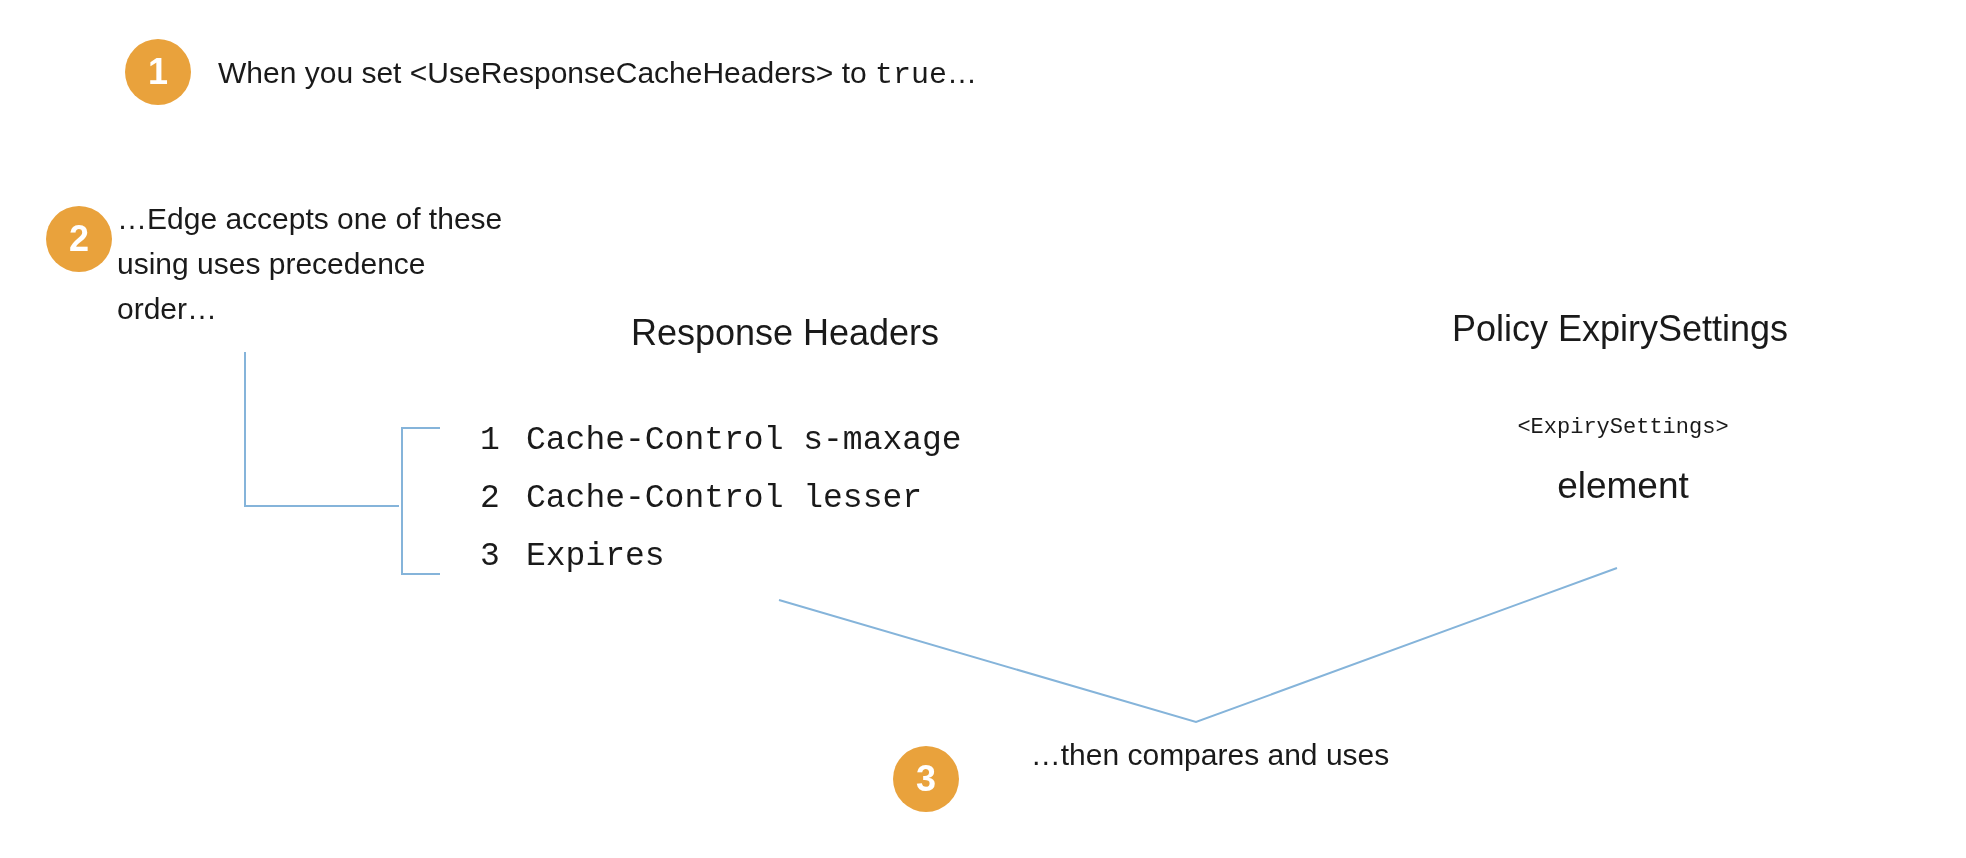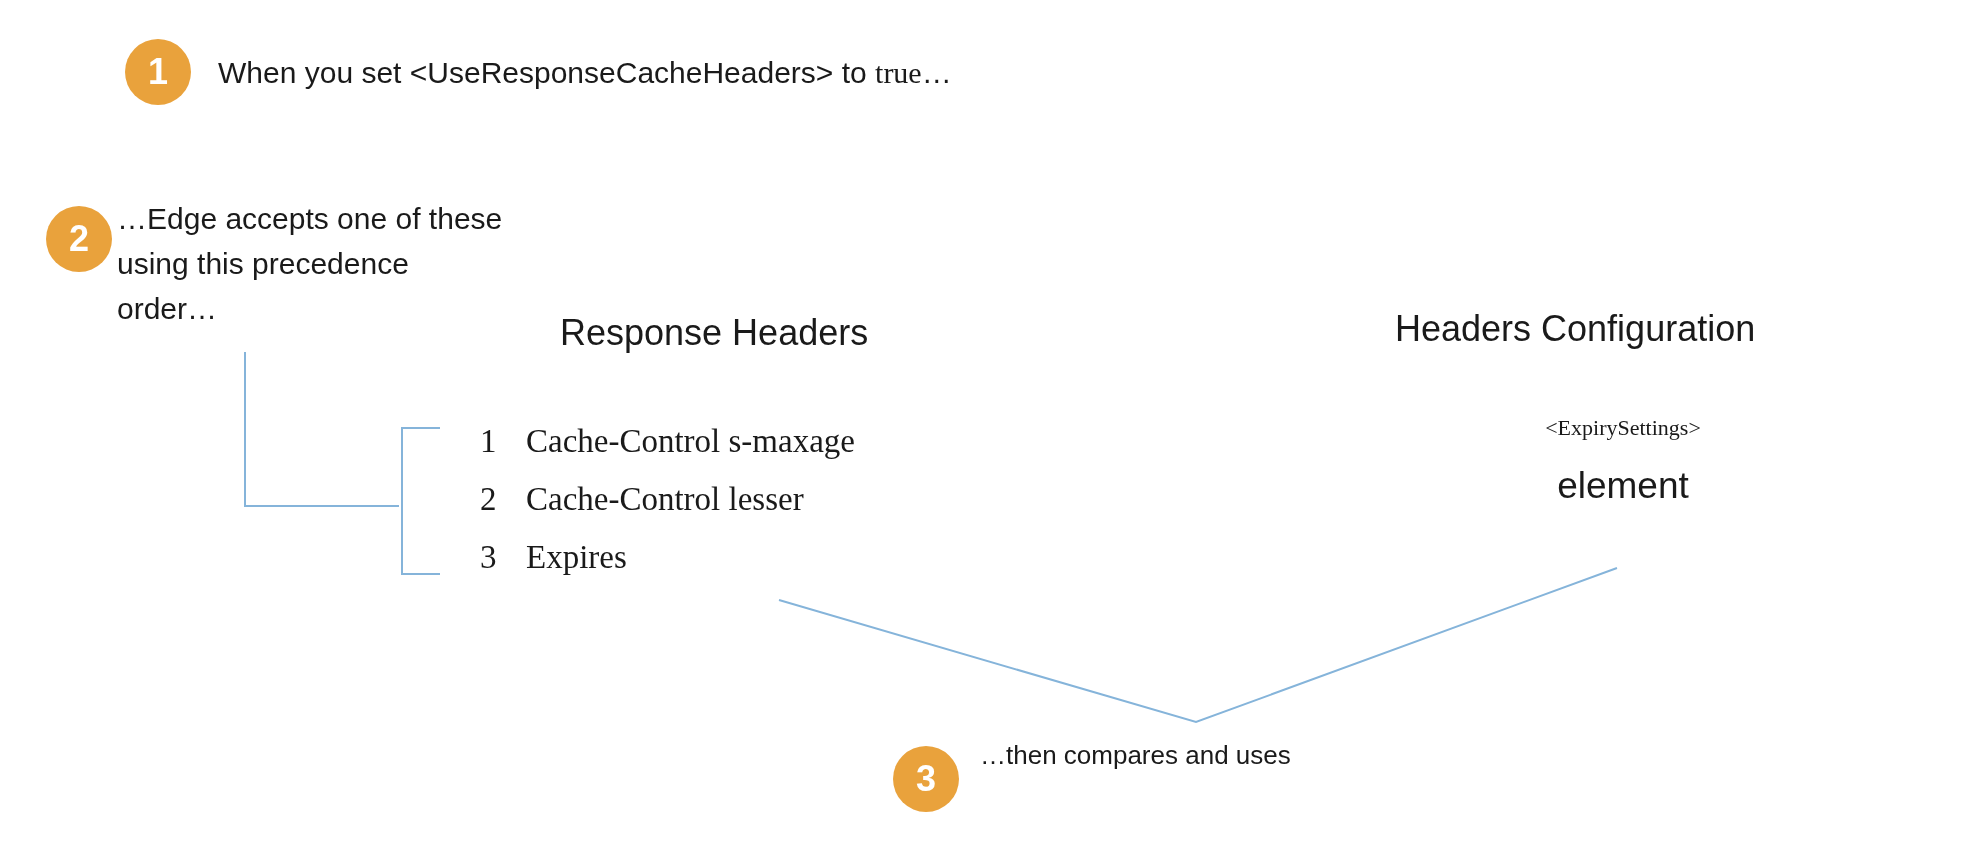--- a/index.html
+++ b/index.html
@@ -22,41 +22,41 @@
     border-radius: 50%;
     background: var(--accent-orange, #e9a23c);
     color: #ffffff;
     display: flex;
     align-items: center;
     justify-content: center;
     font-size: 36px;
     font-weight: bold;
     line-height: 1;
   }
-  .mono { font-family: Liberation Serif, serif; }
+  .mono { font-family: Liberation Mono, monospace; }
   .step1-text {
     position: absolute;
     left: 218px;
     top: 51px;
     font-size: 30px;
     line-height: 44px;
     white-space: nowrap;
   }
   .step1-text .mono { font-size: 30px; }
   .step2-text {
     position: absolute;
     left: 117px;
     top: 196px;
     font-size: 30px;
     line-height: 45px;
   }
   .heading {
     position: absolute;
     width: 450px;
-    text-align: left;
+    text-align: center;
     font-size: 36px;
     line-height: 44px;
   }
   .heading.response { left: 560px; top: 311px; }
   .heading.policy   { left: 1395px; top: 307px; }
   .precedence-list {
     position: absolute;
     left: 480px;
     top: 412px;
     font-size: 33px;
@@ -80,22 +80,22 @@
     width: 450px;
     text-align: center;
     font-size: 37px;
     line-height: 40px;
   }
   .step3-text {
     position: absolute;
     left: 980px;
     top: 733px;
     width: 460px;
-    text-align: left;
-    font-size: 26px;
+    text-align: center;
+    font-size: 30px;
     line-height: 44px;
   }
   svg.lines {
     position: absolute;
     left: 0; top: 0;
     width: 1966px; height: 858px;
     pointer-events: none;
   }
   svg.lines polyline {
     fill: none;
@@ -121,42 +121,42 @@
   </div>
   <div class="step1-text">
     <span>When you set &lt;UseResponseCacheHeaders&gt; to </span><span class="mono">true</span><span>…</span>
   </div>
 
   <div class="badge" style="left:46px; top:206px;">
     <span>2</span>
   </div>
   <div class="step2-text">
     <div>…Edge accepts one of these</div>
-    <div>using this precedence</div>
+    <div>using uses precedence</div>
     <div>order…</div>
   </div>
 
   <div class="heading response">Response Headers</div>
 
   <div class="precedence-list mono">
     <div class="row">
       <span class="num">1</span>
       <span>Cache-Control s-maxage</span>
     </div>
     <div class="row">
       <span class="num">2</span>
       <span>Cache-Control lesser</span>
     </div>
     <div class="row">
       <span class="num">3</span>
       <span>Expires</span>
     </div>
   </div>
 
-  <div class="heading policy">Headers Configuration</div>
+  <div class="heading policy">Policy ExpirySettings</div>
   <div class="expiry-code mono">&lt;ExpirySettings&gt;</div>
   <div class="element-label">element</div>
 
   <div class="badge" style="left:893px; top:746px;">
     <span>3</span>
   </div>
   <div class="step3-text">
     <div>…then compares and uses</div>
   </div>
 

